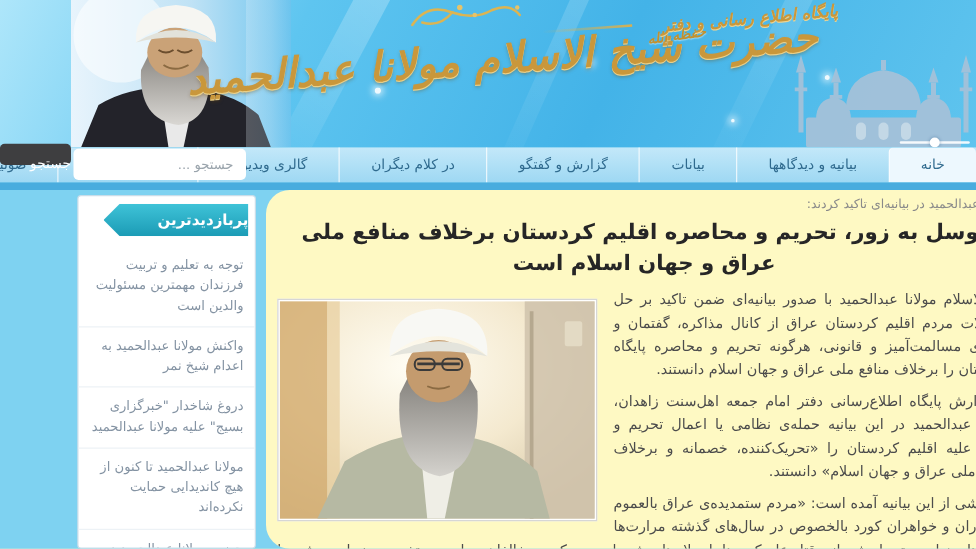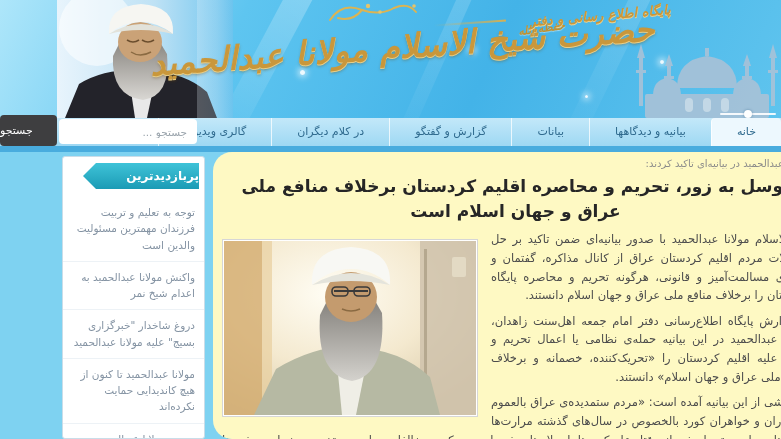--- a/index.html
+++ b/index.html
@@ -66,23 +66,23 @@
   .nav-items { position:absolute; right:0; top:0; height:28px; display:flex; direction:rtl; }
   .nav-item {
     padding:0 25px; line-height:28px; font-size:11px; color:#2f6a8e;
     border-left:1px solid rgba(255,255,255,.75);
     white-space:nowrap; cursor:pointer;
   }
   .nav-item.active { background:#edf8fe; border-radius:4px 4px 0 0; }
   .band { position:absolute; top:146px; left:0; width:781px; height:6px; background:#49acde; }
 
   .search-btn {
-    position:absolute; left:0; top:115px; width:57px; height:31px;
+    position:absolute; left:0; top:115px; width:57px; height:17px;
     background:#3e3e40; color:#fff; font-size:11px;
-    text-align:left; line-height:31px;
+    text-align:right; line-height:31px;
     border-radius:4px; cursor:pointer; z-index:3;
   }
   .search-input {
     position:absolute; left:59px; top:119px; width:138px; height:25px;
     border:none; border-radius:4px; background:#fff;
     font-family:"DejaVu Sans",sans-serif; font-size:10.5px; color:#555;
     padding:0 10px; direction:rtl; text-align:right; z-index:3;
   }
   .search-input::placeholder { color:#9aa4ac; }
 

